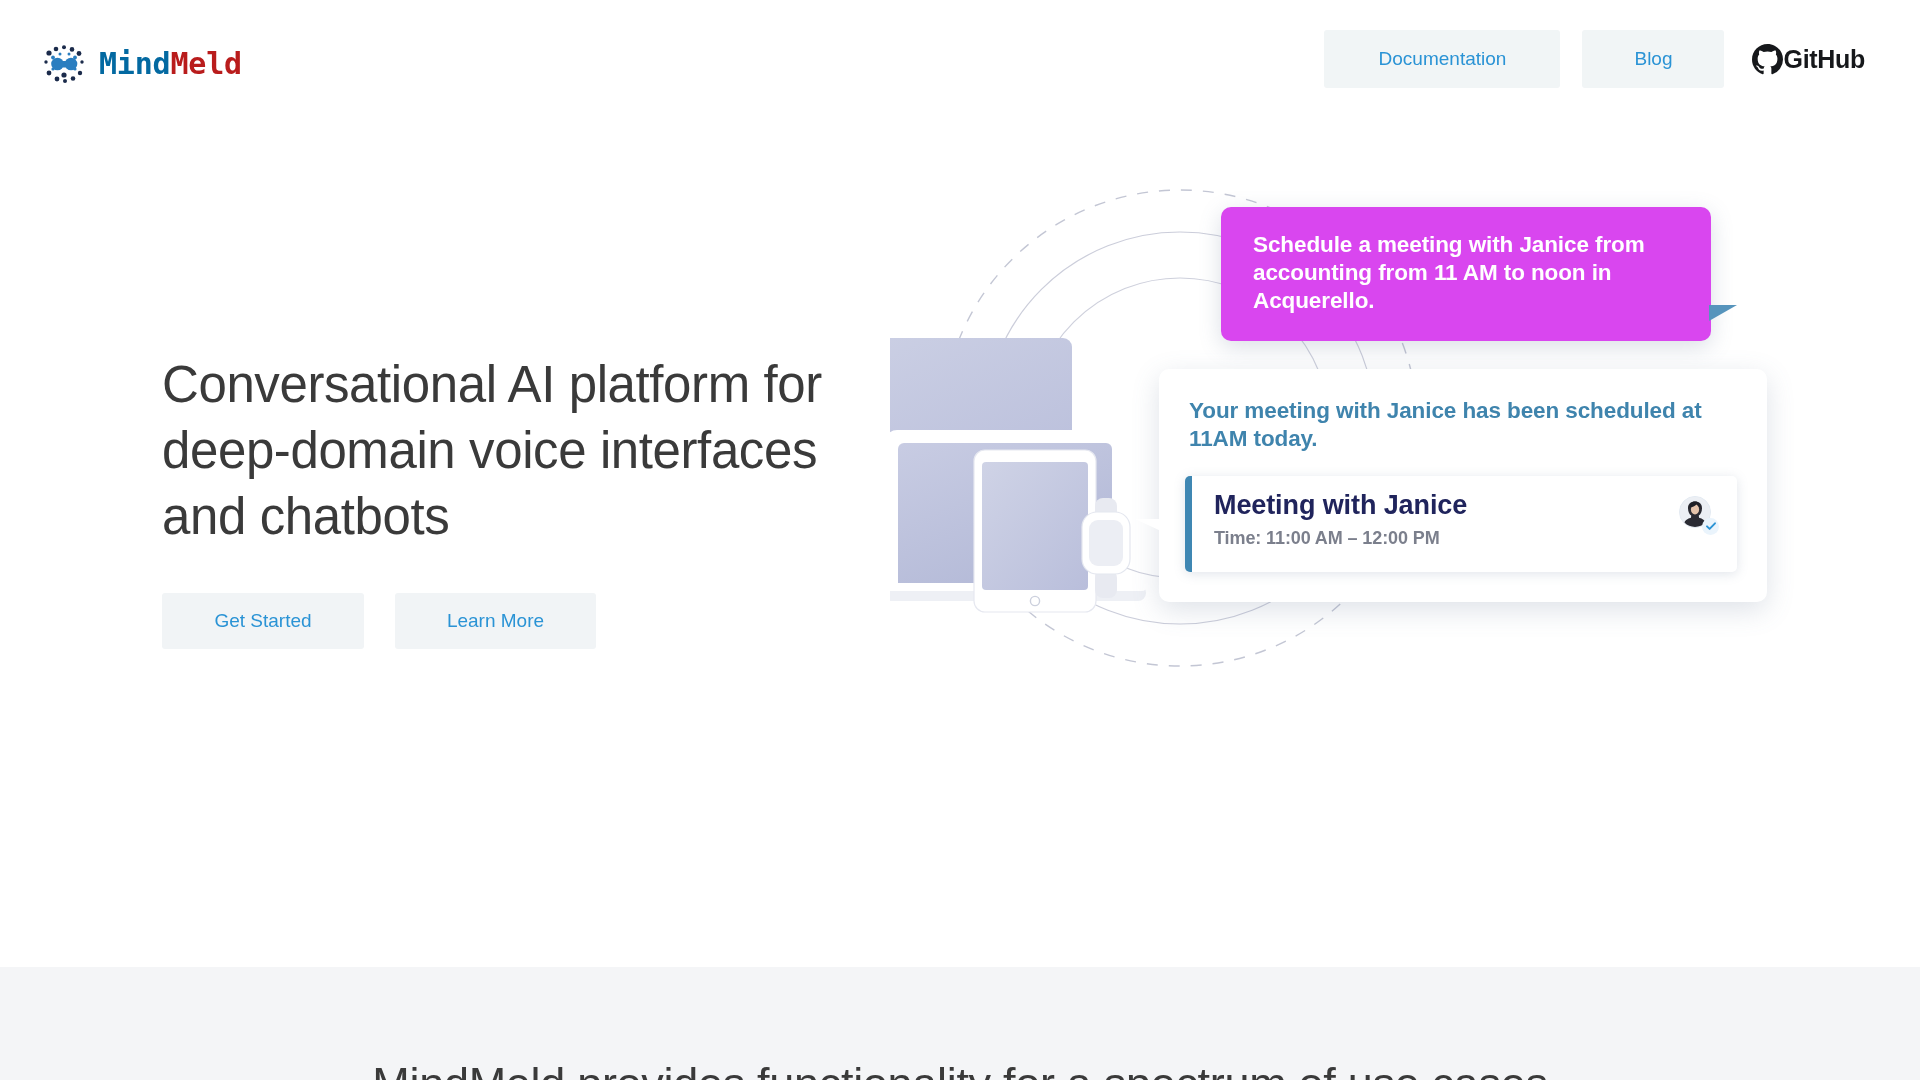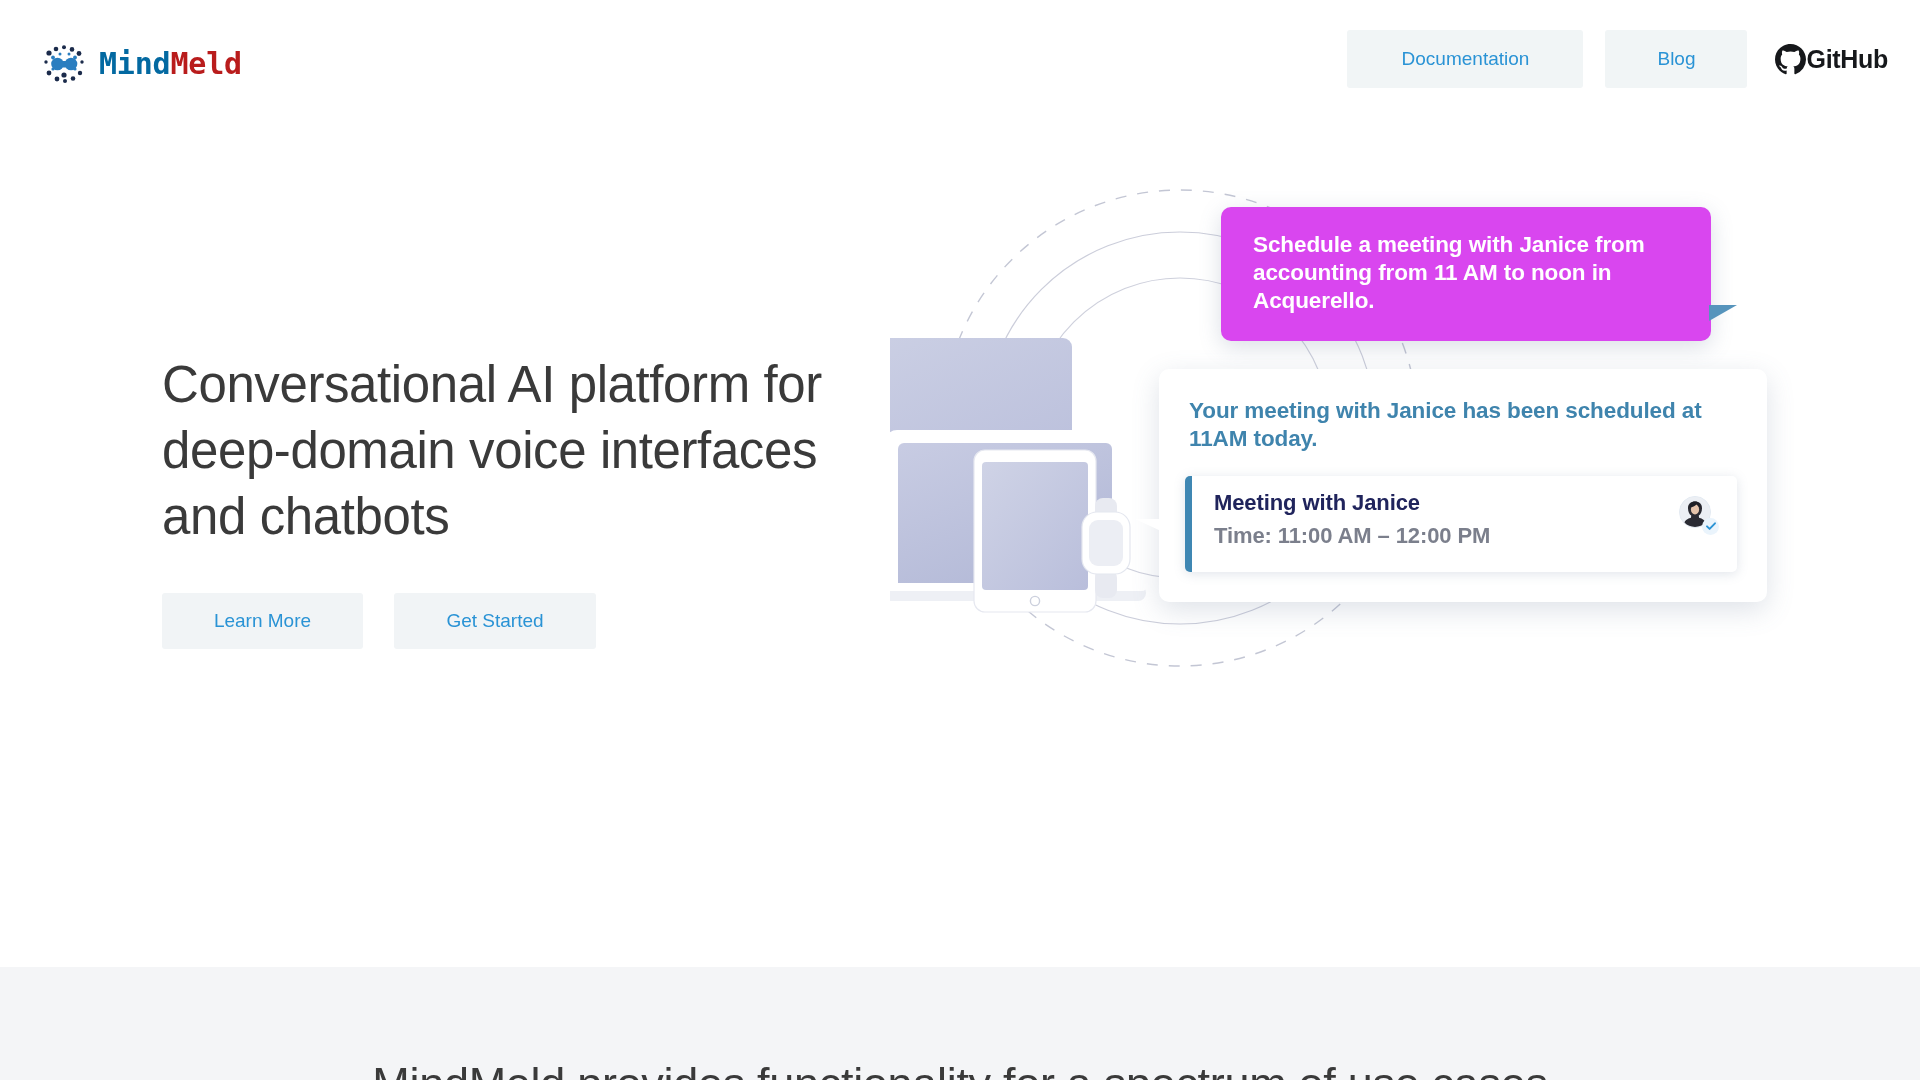--- a/index.html
+++ b/index.html
@@ -25,21 +25,21 @@
   }
   .brand-mark { width: 48px; height: 40px; display: block; }
   .brand-text {
     font-size: 30px; font-weight: 700; letter-spacing: -0.2px;
     line-height: 1; white-space: nowrap;
     font-family: "DejaVu Sans Mono", monospace;
   }
   .brand-text .w1 { color: #0369a1; }
   .brand-text .w2 { color: #b91c1c; }
 
-  .nav { position: absolute; right: 32px; top: 30px; display: flex; align-items: center; justify-content: flex-end; }
+  .nav { position: absolute; right: 55px; top: 30px; display: flex; align-items: center; justify-content: flex-end; }
   .nav-btn {
     background: #f1f5f6;
     color: #2a93d5;
     font-size: 19px;
     border: none;
     border-radius: 3px;
     padding: 0 28px;
     height: 58px;
     line-height: 58px;
     cursor: pointer;
@@ -136,28 +136,28 @@
     border-radius: 5px;
     border-left: 7px solid #3f87b3;
     box-shadow: 0 2px 12px rgba(100,120,150,0.20);
     padding: 14px 18px 16px 22px;
     display: flex; align-items: flex-start; justify-content: space-between;
     min-height: 96px;
   }
   .mc-left { flex: 1 1 auto; }
   .mc-title {
     color: #20245c;
-    font-size: 22px;
+    font-size: 27px;
     font-weight: 700;
     margin-bottom: 6px;
     letter-spacing: -0.1px;
   }
   .mc-line {
     color: #7b7f8c;
-    font-size: 22px;
+    font-size: 18px;
     font-weight: 700;
     line-height: 1.29;
     letter-spacing: -0.1px;
   }
   .avatar-wrap { position: relative; width: 36px; height: 36px; margin-top: 6px; margin-right: 4px; flex: 0 0 auto; }
   .avatar {
     width: 32px; height: 32px; border-radius: 50%;
     overflow: hidden; border: 1.5px solid #e3eaf2;
     background: #e8ecf2;
     position: relative;
@@ -239,22 +239,22 @@
   </div>
 </div>
 
 <div class="hero">
 
   <div class="hero-copy">
     <h1 class="headline">Conversational AI platform for deep-domain voice interfaces and chatbots</h1>
   </div>
 
   <div class="cta-row">
+    <button class="cta start">Get Started</button>
     <button class="cta learn">Learn More</button>
-    <button class="cta start">Get Started</button>
   </div>
 
   <div class="illus">
     <svg width="820" height="640" viewBox="0 0 820 640" xmlns="http://www.w3.org/2000/svg">
       <defs>
         <linearGradient id="scrn" x1="0" y1="0" x2="1" y2="1">
           <stop offset="0%" stop-color="#cfd3e6"></stop>
           <stop offset="100%" stop-color="#b9bedb"></stop>
         </linearGradient>
         <linearGradient id="scrn2" x1="0" y1="0" x2="0.6" y2="1">

